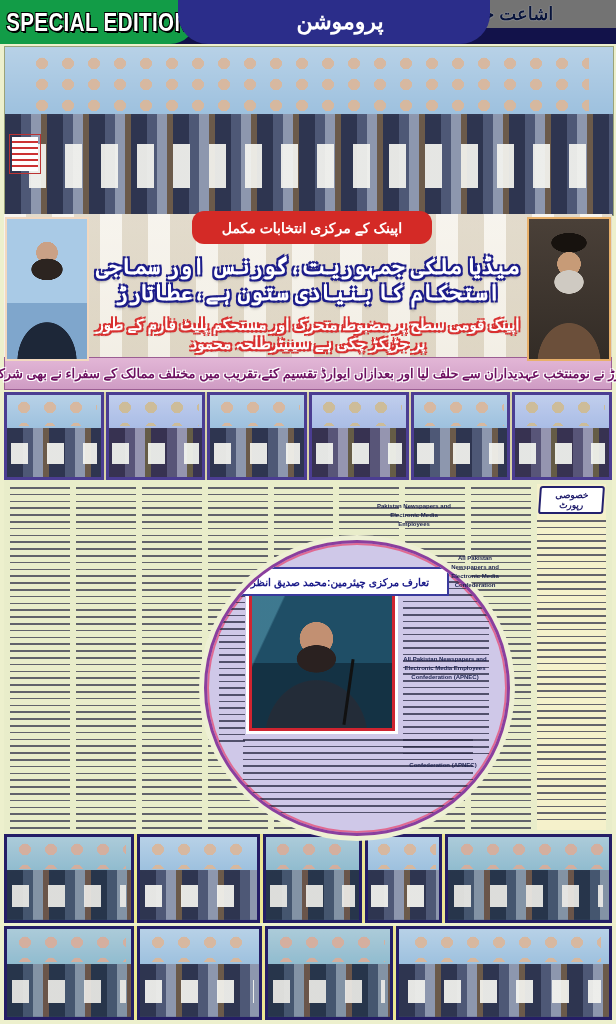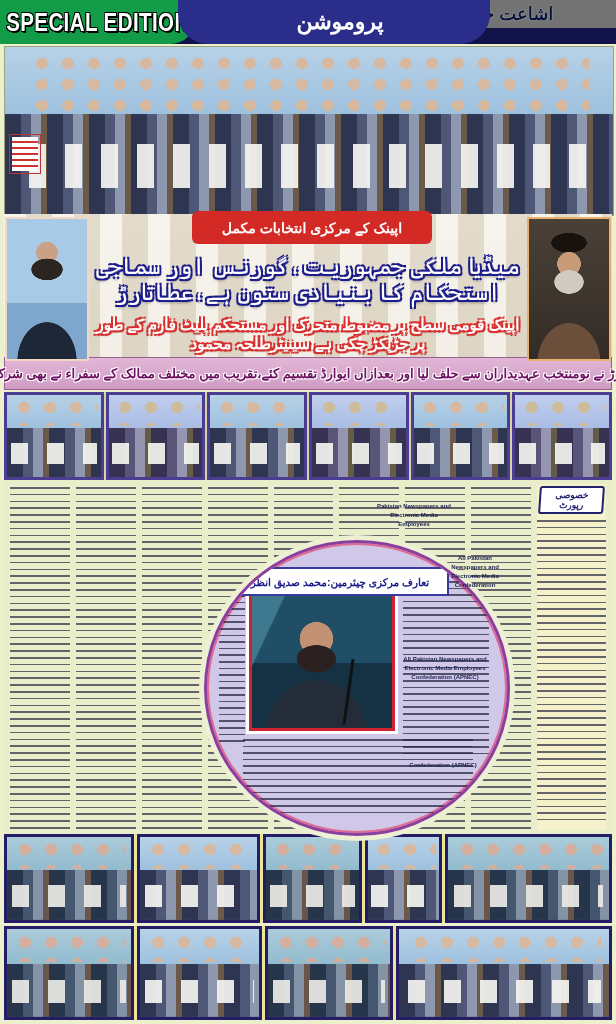--- a/index.html
+++ b/index.html
@@ -32,25 +32,25 @@
   
   .main-photo{position:absolute;left:4px;top:46px;width:608px;height:168px;border:1px solid #9aa37a;}
   .main-photo .sign{position:absolute;left:4px;top:52%;width:26px;height:34px;background:#fff;border:1px solid #b33;z-index:3;
     background-image:repeating-linear-gradient(180deg,#c33 0 2px,rgba(0,0,0,0) 2px 6px);background-clip:content-box;padding:2px;}
 
   
   .midzone{position:absolute;left:4px;top:214px;width:608px;height:176px;
     background:
       repeating-linear-gradient(90deg, rgba(255,255,255,.5) 0 22px, rgba(214,205,188,.5) 22px 48px),
       linear-gradient(180deg,#efe9dc,#e4dcc8);}
-  .red-banner{position:absolute;left:188px;top:-3px;width:240px;height:33px;background:#d42a26;border-radius:6px;
+  .red-banner{position:absolute;left:188px;top:-3px;width:240px;height:33px;background:#d42a26;border-radius:12px;
     display:flex;align-items:center;justify-content:center;z-index:4;}
   .red-banner span{color:#fff;font-weight:bold;font-size:14px;direction:rtl;white-space:nowrap;}
   .headline-1{position:absolute;left:86px;right:86px;top:40px;text-align:center;direction:rtl;z-index:4;
-    color:#fff;font-weight:normal;font-size:22px;line-height:1.2;
+    color:#fff;font-weight:bold;font-size:22px;line-height:1.2;
     text-shadow:-2px -2px 0 #1c1c8a,2px -2px 0 #1c1c8a,-2px 2px 0 #1c1c8a,2px 2px 0 #1c1c8a,0 3px 3px rgba(0,0,0,.35);}
   .headline-2{position:absolute;left:86px;right:86px;top:102px;text-align:center;direction:rtl;z-index:4;
     color:#fff;font-weight:bold;font-size:15px;line-height:1.25;
     text-shadow:-2px -2px 0 #d93030,2px -2px 0 #d93030,-2px 2px 0 #d93030,2px 2px 0 #d93030,0 2px 2px rgba(0,0,0,.3);}
   .purple-banner{position:absolute;left:0;right:0;bottom:0;height:31px;background:linear-gradient(180deg,#e2b6d6,#cf9cc4);
     border:1px solid #9b5e93;display:flex;align-items:center;justify-content:center;z-index:4;}
   .purple-banner span{color:#6d1060;font-weight:bold;font-size:13px;direction:rtl;white-space:nowrap;
     text-shadow:-1px -1px 0 #fff,1px -1px 0 #fff,-1px 1px 0 #fff,1px 1px 0 #fff;}
   .portrait{position:absolute;top:3px;width:80px;height:140px;z-index:5;border:2px solid #f2d8c0;overflow:hidden;}
   .portrait-left{left:1px;background:

